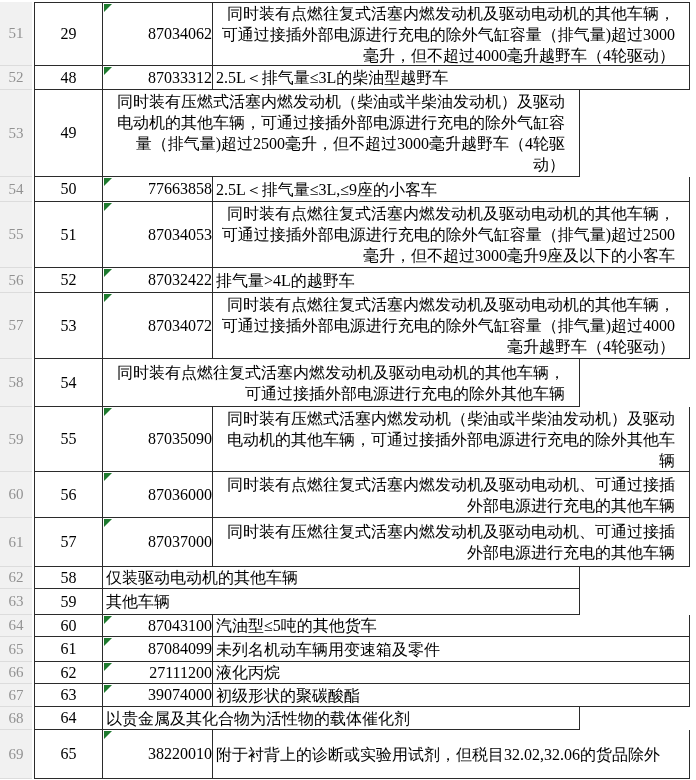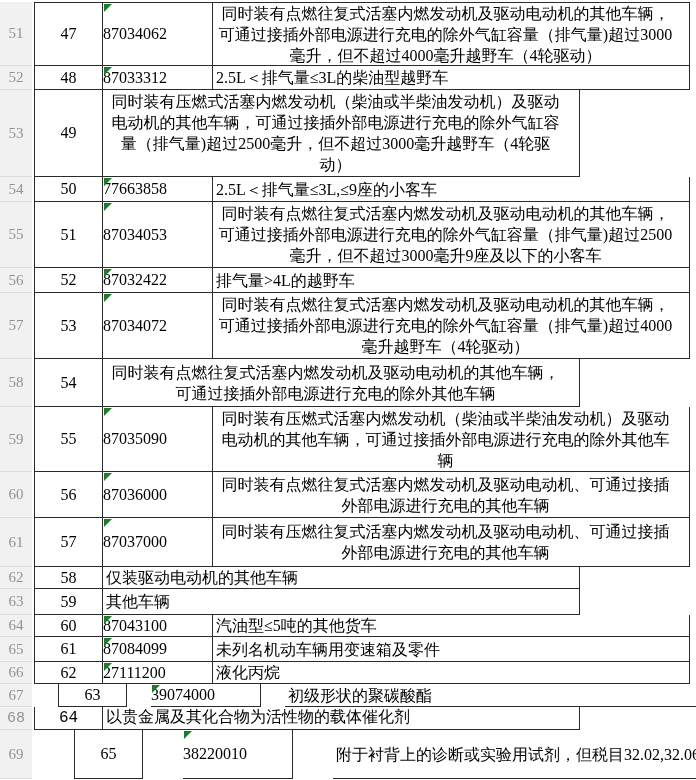--- a/index.html
+++ b/index.html
@@ -23,35 +23,35 @@
   .c{
     box-sizing:border-box;flex:none;
     border-right:1px solid #2b2b2b;
     border-bottom:1px solid #2b2b2b;
     display:flex;align-items:center;
     background:#ffffff;
     overflow:hidden;
   }
   .row:first-child .c{border-top:1px solid #2b2b2b;}
   .c1{width:69px;justify-content:center;font-size:16px;border-left:1px solid #2b2b2b;}
-  .c2{width:110px;justify-content:flex-start;font-size:16px;position:relative;}
-  .c3{width:477px;padding:0 14px 0 3px;font-size:16px;line-height:21px;text-align:center;}
+  .c2{width:110px;justify-content:flex-end;font-size:16px;position:relative;}
+  .c3{width:477px;padding:0 14px 0 3px;font-size:16px;line-height:21px;text-align:right;}
   
   .tri{
     position:absolute;top:1px;left:1px;width:0;height:0;
     border-top:8px solid #1e7a2e;border-right:8px solid transparent;
   }
 </style>
 </head>
 <body>
 
 <div class="sheet">
     <div class="row" style="height: 64px;">
     <div class="rh">51</div>
-    <div class="c c1">47</div>
+    <div class="c c1">29</div>
     <div class="c c2">
       <span class="tri"></span>
       <span>87034062</span>
     </div>
     <div class="c c3">同时装有点燃往复式活塞内燃发动机及驱动电动机的其他车辆，可通过接插外部电源进行充电的除外气缸容量（排气量)超过3000毫升，但不超过4000毫升越野车（4轮驱动）</div>
   </div>
     <div class="row" style="height: 24px;">
     <div class="rh">52</div>
     <div class="c c1">48</div>
     <div class="c c2">
@@ -163,35 +163,35 @@
   </div>
     <div class="row" style="height: 22px;">
     <div class="rh">66</div>
     <div class="c c1">62</div>
     <div class="c c2">
       <span class="tri"></span>
       <span>27111200</span>
     </div>
     <div class="c c3">液化丙烷</div>
   </div>
-    <div class="row" style="height: 23px; gap: 24px;">
+    <div class="row" style="height: 23px;">
     <div class="rh">67</div>
     <div class="c c1">63</div>
     <div class="c c2">
       <span class="tri"></span>
       <span>39074000</span>
     </div>
     <div class="c c3">初级形状的聚碳酸酯</div>
   </div>
-    <div class="row" style="height: 23px; font-family: Liberation Mono, monospace;">
+    <div class="row" style="height: 23px;">
     <div class="rh">68</div>
     <div class="c c1">64</div>
     <div class="c c3">以贵金属及其化合物为活性物的载体催化剂</div>
   </div>
-    <div class="row" style="height: 49px; gap: 40px;">
+    <div class="row" style="height: 49px;">
     <div class="rh">69</div>
     <div class="c c1">65</div>
     <div class="c c2">
       <span class="tri"></span>
       <span>38220010</span>
     </div>
     <div class="c c3">附于衬背上的诊断或实验用试剂，但税目32.02,32.06的货品除外</div>
   </div>
   </div>
 

